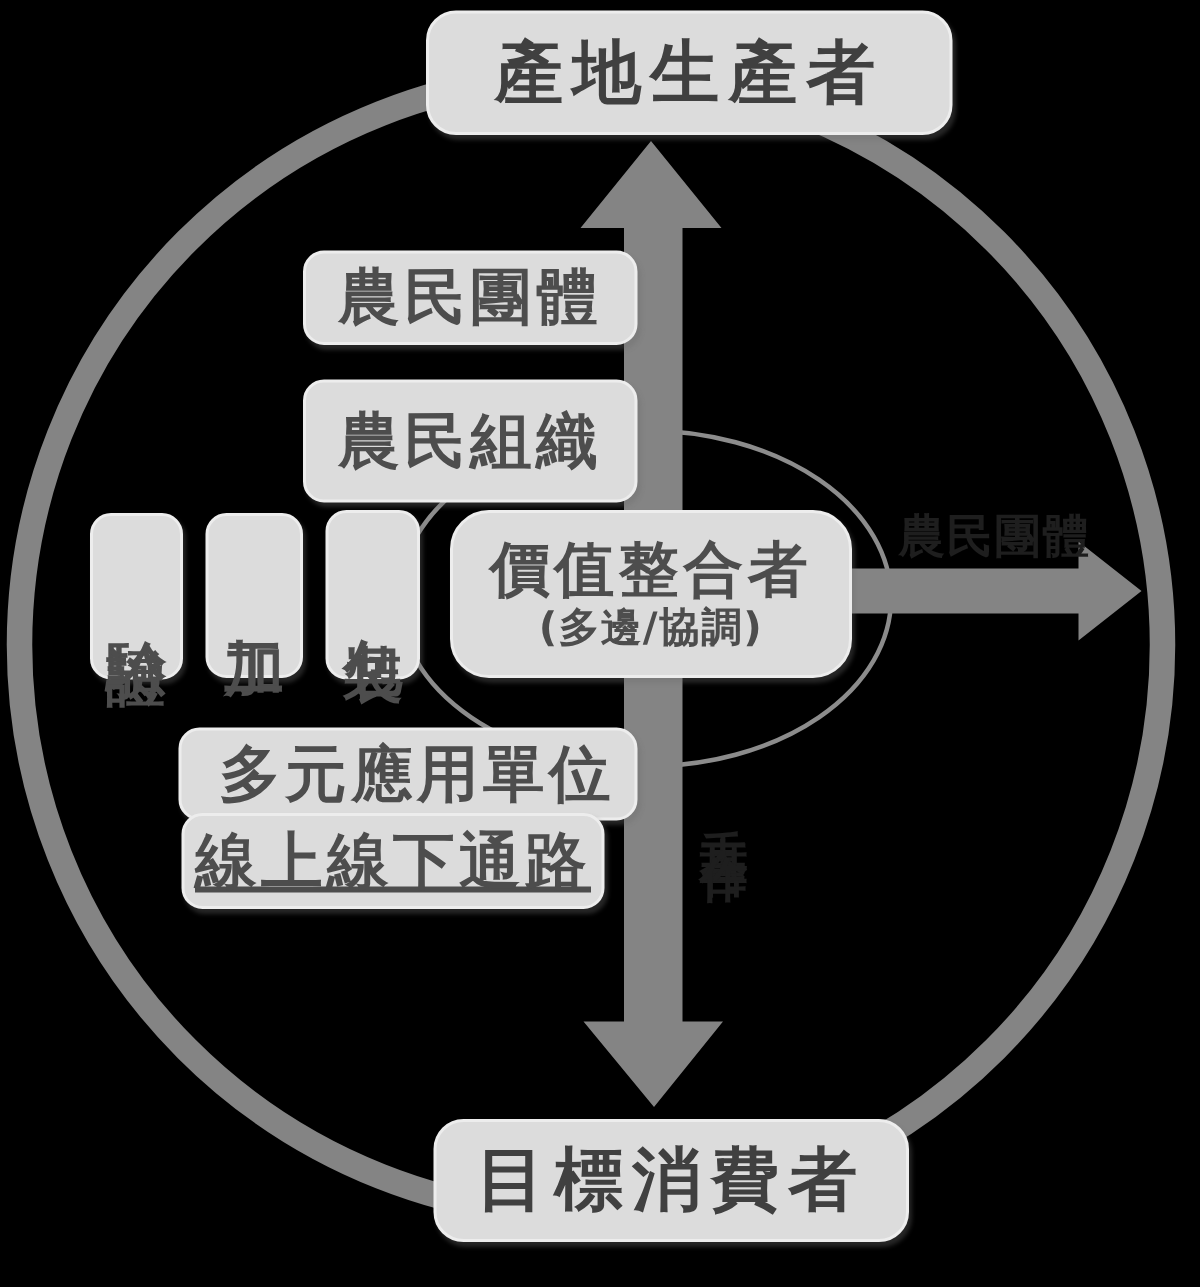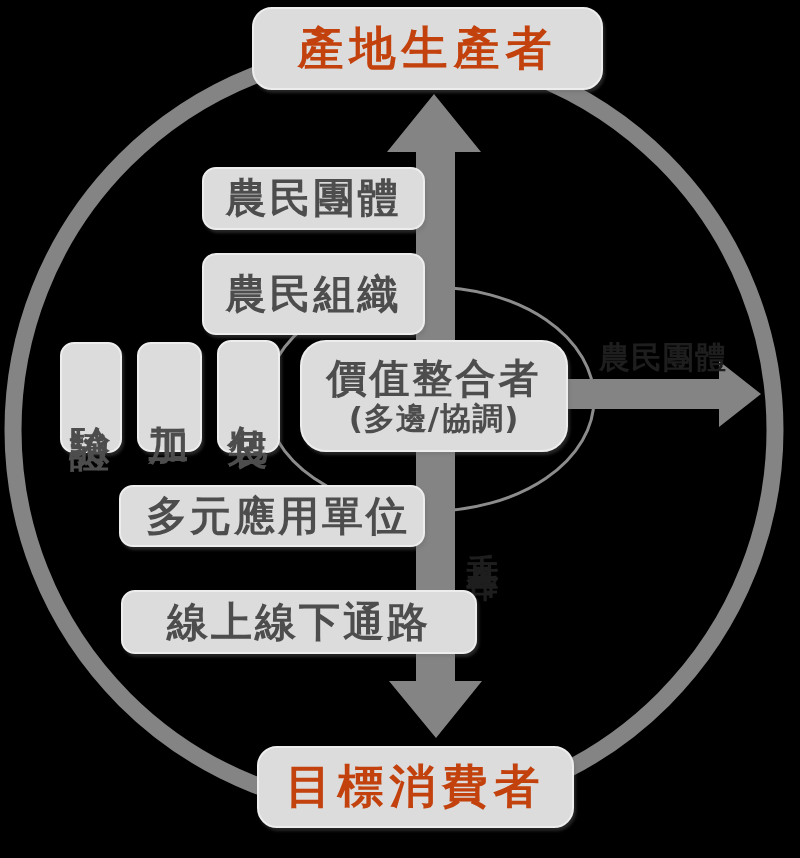--- a/index.html
+++ b/index.html
@@ -8,34 +8,34 @@
     font-family:"DejaVu Sans","Liberation Sans",sans-serif;
   }
   .stage svg{position:absolute;left:0;top:0;}
   .box{
     position:absolute;display:flex;align-items:center;justify-content:center;
     background:#dcdcdc;border:2px solid #ededed;box-sizing:border-box;
     box-shadow:2px 3px 3px rgba(110,110,110,0.35);
     font-weight:bold;text-align:center;
   }
   .box.title{
-    border-radius:20px;color:#c2410c;font-size:46px;letter-spacing:6px;
+    border-radius:20px;color:#404040;font-size:46px;letter-spacing:6px;margin-left:32px;
   }
   .box.node{
     border-radius:14px;color:#4d4d4d;font-size:41px;letter-spacing:3px;margin-left:40px;
   }
   .box.vnode{
     border-radius:14px;color:#4d4d4d;font-size:40px;
     writing-mode:vertical-rl;text-orientation:upright;letter-spacing:4px;
   }
   .box.center{
     border-radius:26px;color:#4d4d4d;flex-direction:column;line-height:1.15;
   }
   .box.center .l1{font-size:40px;letter-spacing:3px;}
-  .box.center .l2{font-size:31px;letter-spacing:1px;}
+  .box.center .l2{font-size:27px;letter-spacing:1px;}
   .axis-label{
     position:absolute;color:#1e1e1e;font-weight:bold;
   }
   .axis-label.h{font-size:31px;letter-spacing:1px;}
   .axis-label.v{
     font-size:32px;writing-mode:vertical-rl;text-orientation:upright;letter-spacing:6px;
   }
 </style>
 </head>
 <body>
@@ -68,17 +68,17 @@
 
   <div class="box vnode" style="left:217px;top:340px;width:63px;height:113px;">包裝</div>
 
   <div class="box center" style="left:300px;top:340px;width:268px;height:112px;">
     <span class="l1">價值整合者</span>
     <span class="l2">(多邊/協調)</span>
   </div>
 
   <div class="box node" style="left:79px;top:485px;width:306px;height:62px;padding-left:12px;">多元應用單位</div>
 
-  <div class="box node" style="left:81px;top:590px;width:356px;height:64px;">線上線下通路</div>
+  <div class="box node" style="left:81px;top:542px;width:282px;height:64px;text-decoration:underline;">線上線下通路</div>
 
   <div class="box title" style="left:257px;top:746px;width:317px;height:82px;">目標消費者</div>
 
 </div>
 
 </body></html>

